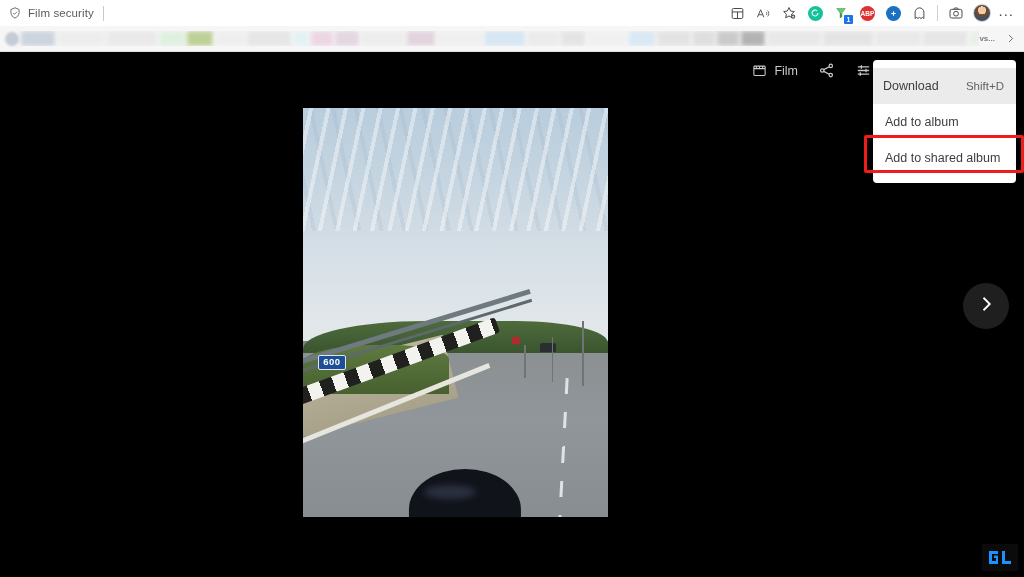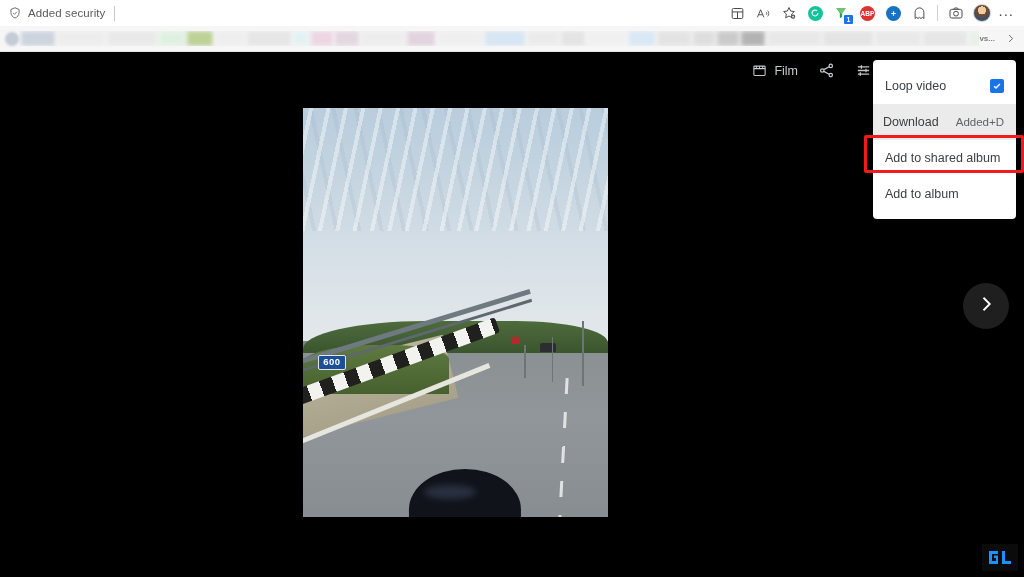--- a/index.html
+++ b/index.html
@@ -242,21 +242,21 @@
 <div class="screen">
 
   <div class="browser-toolbar">
     <div class="sec-badge">
       <span class="shield">
         <svg width="14" height="14" viewBox="0 0 24 24" fill="none" stroke="#6b6b6b" stroke-width="1.7">
           <path d="M12 3l7 3v5c0 4.4-3 8.3-7 9.6C8 19.3 5 15.4 5 11V6l7-3z"></path>
           <path d="M8.8 12.1l2.2 2.2 4.3-4.4" stroke-width="1.6"></path>
         </svg>
       </span>
-      <span class="sec-text">Added security</span>
+      <span class="sec-text">Film security</span>
     </div>
     <div class="addr-sep"></div>
 
     <div class="tb-right">
       <div class="tb-icon">
         <svg width="15" height="15" viewBox="0 0 24 24" fill="none" stroke="#4b4b4b" stroke-width="1.6">
           <rect x="3.5" y="4" width="17" height="16" rx="2"></rect>
             <path d="M3.5 9.5h17M12 9.5V20"></path>
         </svg>
       </div>
@@ -423,34 +423,26 @@
 
     <div class="watermark">
       <svg width="26" height="17" viewBox="0 0 26 17">
         <path d="M2 2h9v3H5v7h4V9H7V6.5h4V15H2z" fill="#1e90ff"></path>
         <path d="M15 2h3v10h6v3h-9z" fill="#1e90ff"></path>
       </svg>
     </div>
   </div>
 
   <div class="menu" id="menu">
-      <div class="menu-item">
-        <span class="mi-label">Loop video</span>
-        <span class="mi-check" style="background: rgb(26, 115, 232);">
-          <svg width="10" height="10" viewBox="0 0 24 24" fill="none" stroke="#fff" stroke-width="3.2">
-            <path d="M5 12.5l4.5 4.5L19 7"></path>
-          </svg>
-        </span>
-      </div>
       <div class="menu-item highlighted">
         <span class="mi-label">Download</span>
-        <span class="mi-shortcut">Added+D</span>
+        <span class="mi-shortcut">Shift+D</span>
+      </div>
+      <div class="menu-item">
+        <span class="mi-label">Add to album</span>
       </div>
       <div class="menu-item">
         <span class="mi-label">Add to shared album</span>
       </div>
-      <div class="menu-item">
-        <span class="mi-label">Add to album</span>
-      </div>
     </div>
   <div class="highlight-box" style="border-color: rgb(238, 28, 28);"></div>
 
 </div>
 
 </body></html>

